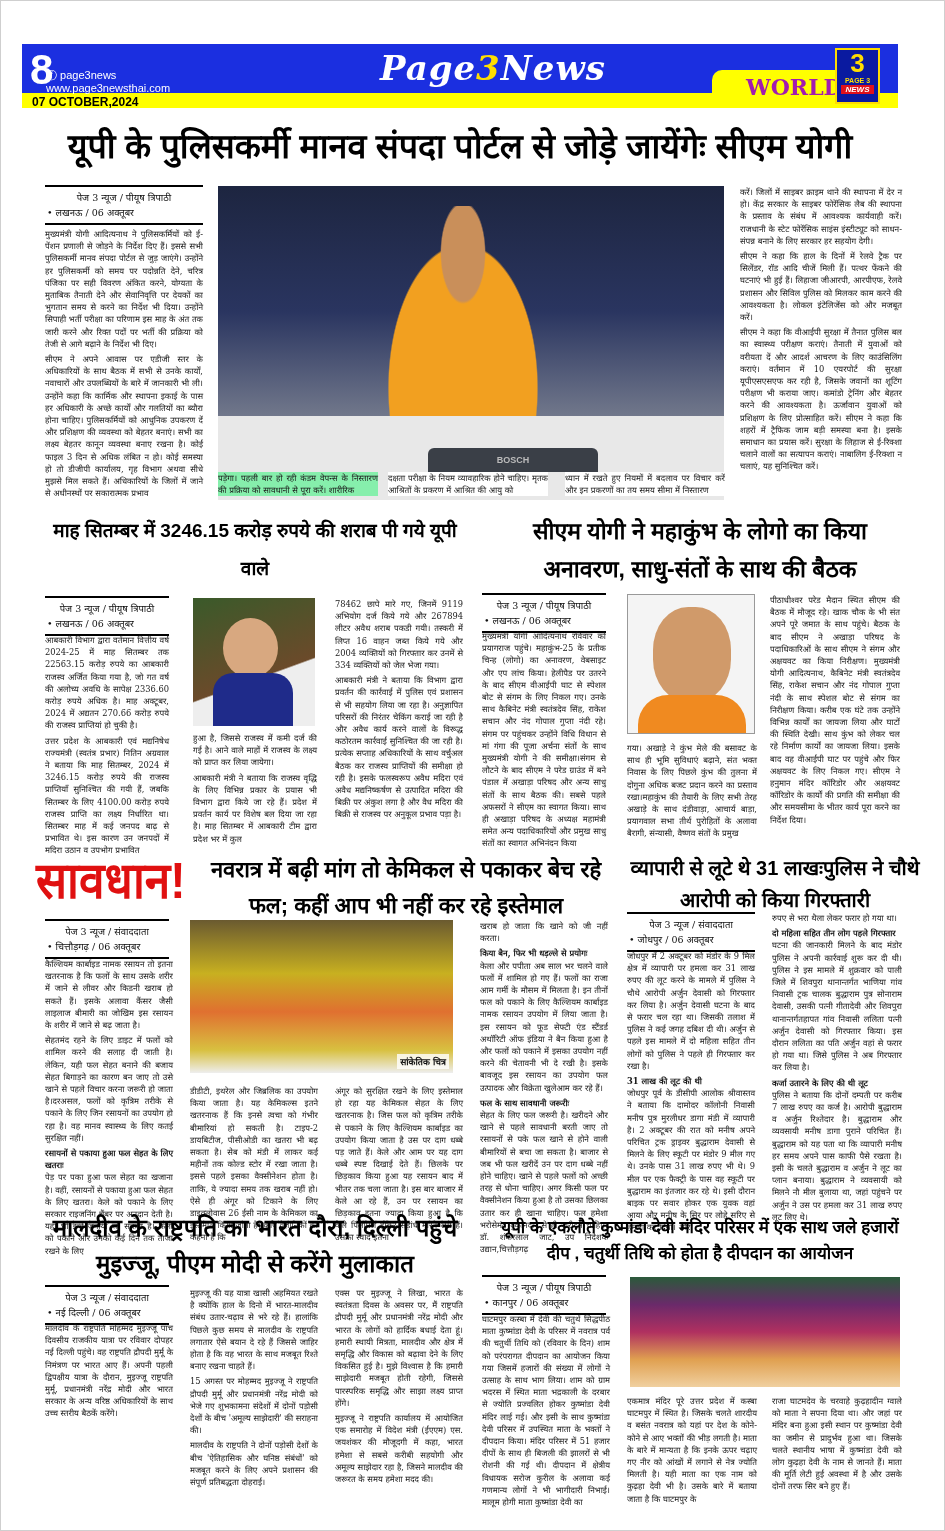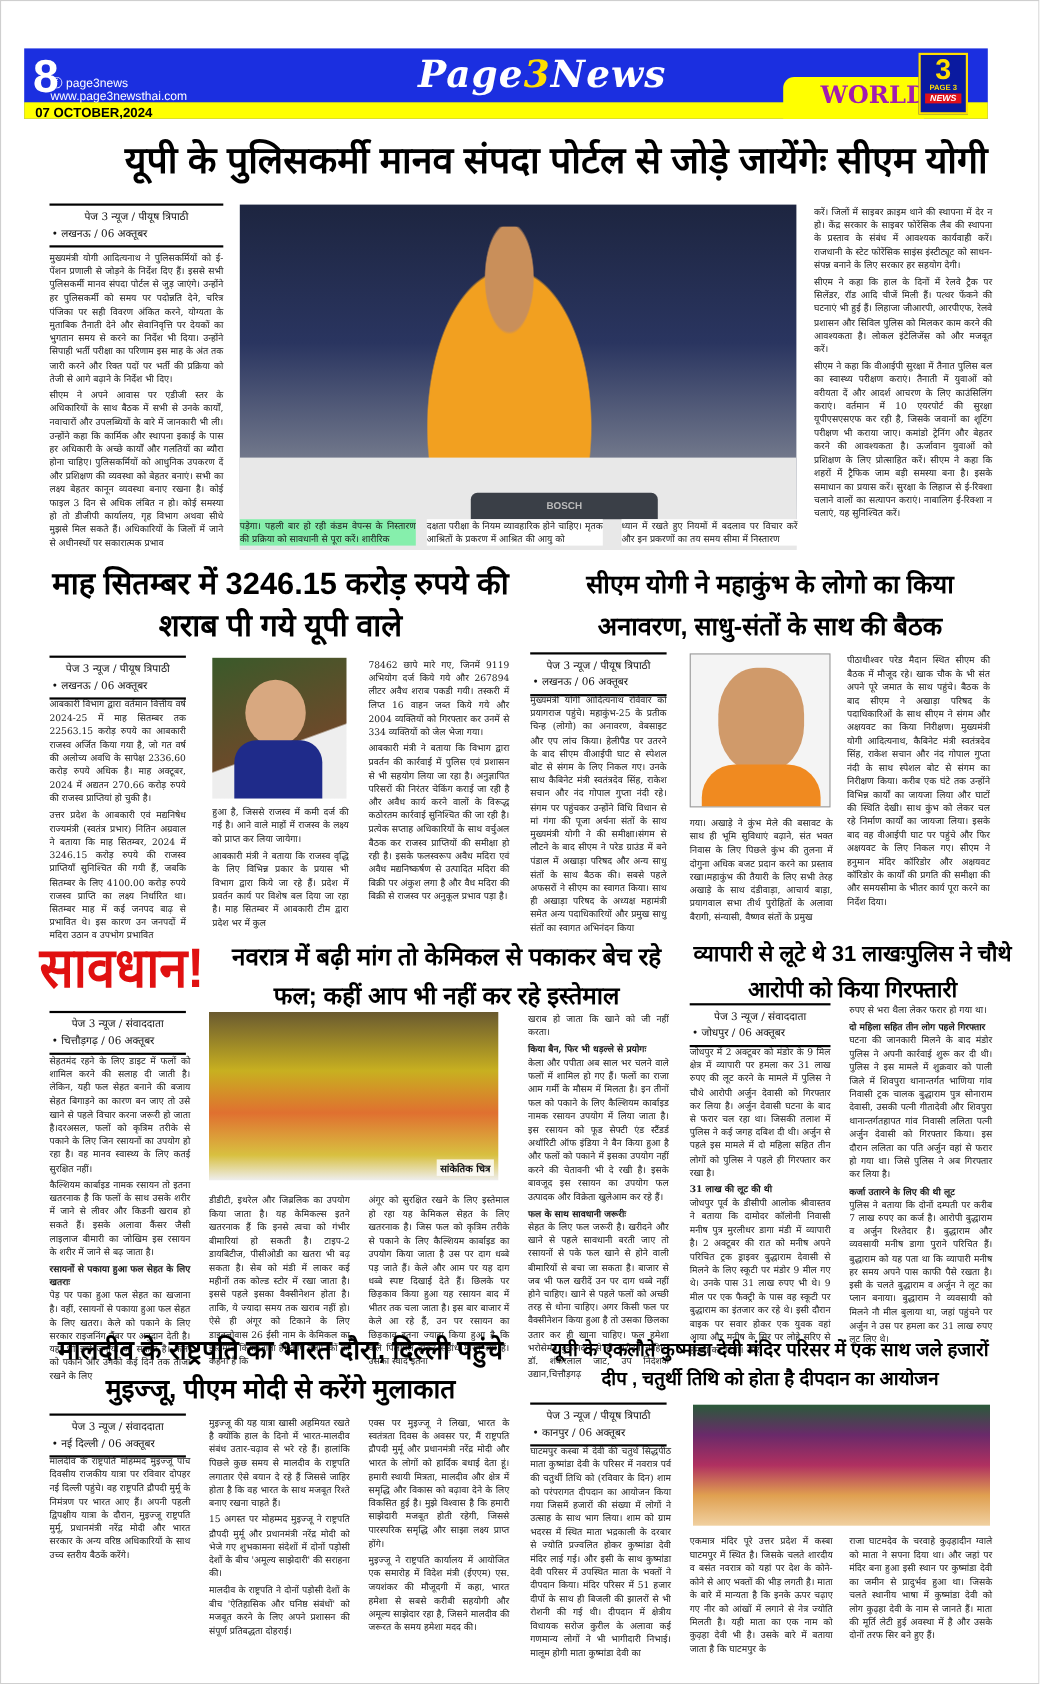--- a/index.html
+++ b/index.html
@@ -39,21 +39,21 @@
 <div class="mast-yellow"></div>
 <div class="mast-yellow2"></div>
 <div class="page-num">8</div>
 <div class="social">ⓕ page3news</div>
 <div class="site">www.page3newsthai.com</div>
 <div class="date">07 OCTOBER,2024</div>
 <div class="logo"><span>Page</span><span class="three">3</span><span>News</span></div>
 <div class="section">WORLD</div>
 <div class="badge"><span>3</span><small>PAGE 3</small><i>NEWS</i></div>
 
-<div class="h1" style="left:22px;top:128px;width:876px;font-size:34px;text-align:right;">यूपी के पुलिसकर्मी मानव संपदा पोर्टल से जोड़े जायेंगेः सीएम योगी</div>
+<div class="h1" style="left:22px;top:128px;width:876px;font-size:34px;">यूपी के पुलिसकर्मी मानव संपदा पोर्टल से जोड़े जायेंगेः सीएम योगी</div>
 <div class="byline" style="left:45px;top:185px;width:158px">
   <div class="a">पेज 3 न्यूज / पीयूष त्रिपाठी</div>
   <div class="p">• लखनऊ / 06 अक्तूबर</div>
 </div>
 <div class="col" style="left:45px;top:228px;width:158px">
   <p>मुख्यमंत्री योगी आदित्यनाथ ने पुलिसकर्मियों को ई-पेंशन प्रणाली से जोड़ने के निर्देश दिए हैं। इससे सभी पुलिसकर्मी मानव संपदा पोर्टल से जुड़ जाएंगे। उन्होंने हर पुलिसकर्मी को समय पर पदोन्नति देने, चरित्र पंजिका पर सही विवरण अंकित करने, योग्यता के मुताबिक तैनाती देने और सेवानिवृत्ति पर देयकों का भुगतान समय से करने का निर्देश भी दिया। उन्होंने सिपाही भर्ती परीक्षा का परिणाम इस माह के अंत तक जारी करने और रिक्त पदों पर भर्ती की प्रक्रिया को तेजी से आगे बढ़ाने के निर्देश भी दिए।</p>
   <p>सीएम ने अपने आवास पर एडीजी स्तर के अधिकारियों के साथ बैठक में सभी से उनके कार्यों, नवाचारों और उपलब्धियों के बारे में जानकारी भी ली। उन्होंने कहा कि कार्मिक और स्थापना इकाई के पास हर अधिकारी के अच्छे कार्यों और गलतियों का ब्यौरा होना चाहिए। पुलिसकर्मियों को आधुनिक उपकरण दें और प्रशिक्षण की व्यवस्था को बेहतर बनाएं। सभी का लक्ष्य बेहतर कानून व्यवस्था बनाए रखना है। कोई फाइल 3 दिन से अधिक लंबित न हो। कोई समस्या हो तो डीजीपी कार्यालय, गृह विभाग अथवा सीधे मुझसे मिल सकते हैं। अधिकारियों के जिलों में जाने से अधीनस्थों पर सकारात्मक प्रभाव</p>
 </div>
 <div class="photo" style="left:218px;top:186px;width:506px;height:314px;background:linear-gradient(180deg,#1d2540 0%,#2a3560 40%,#8a8f9a 85%,#d8d8d8 100%)">
   <div style="position:absolute;left:150px;top:20px;width:190px;height:260px;background:radial-gradient(ellipse at 50% 18%,#c98f5a 0 16%,transparent 17%),radial-gradient(ellipse at 50% 70%,#f2a020 0 55%,transparent 56%)"></div>
@@ -62,21 +62,21 @@
 </div>
 <div class="col" style="left:218px;top:472px;width:160px;background:#86efac">पड़ेगा। पहली बार हो रही कंडम वेपन्स के निस्तारण की प्रक्रिया को सावधानी से पूरा करें। शारीरिक</div>
 <div class="col" style="left:388px;top:472px;width:160px;background:#fff">दक्षता परीक्षा के नियम व्यावहारिक होने चाहिए। मृतक आश्रितों के प्रकरण में आश्रित की आयु को</div>
 <div class="col" style="left:565px;top:472px;width:160px;background:#fff">ध्यान में रखते हुए नियमों में बदलाव पर विचार करें और इन प्रकरणों का तय समय सीमा में निस्तारण</div>
 <div class="col" style="left:740px;top:186px;width:162px">
   <p>करें। जिलों में साइबर क्राइम थाने की स्थापना में देर न हो। केंद्र सरकार के साइबर फोरेंसिक लैब की स्थापना के प्रस्ताव के संबंध में आवश्यक कार्यवाही करें। राजधानी के स्टेट फोरेंसिक साइंस इंस्टीट्यूट को साधन-संपन्न बनाने के लिए सरकार हर सहयोग देगी।</p>
   <p>सीएम ने कहा कि हाल के दिनों में रेलवे ट्रैक पर सिलेंडर, रॉड आदि चीजें मिली हैं। पत्थर फेंकने की घटनाएं भी हुई हैं। लिहाजा जीआरपी, आरपीएफ, रेलवे प्रशासन और सिविल पुलिस को मिलकर काम करने की आवश्यकता है। लोकल इंटेलिजेंस को और मजबूत करें।</p>
   <p>सीएम ने कहा कि वीआईपी सुरक्षा में तैनात पुलिस बल का स्वास्थ्य परीक्षण कराएं। तैनाती में युवाओं को वरीयता दें और आदर्श आचरण के लिए काउंसिलिंग कराएं। वर्तमान में 10 एयरपोर्ट की सुरक्षा यूपीएसएसएफ कर रही है, जिसके जवानों का शूटिंग परीक्षण भी कराया जाए। कमांडो ट्रेनिंग और बेहतर करने की आवश्यकता है। ऊर्जावान युवाओं को प्रशिक्षण के लिए प्रोत्साहित करें। सीएम ने कहा कि शहरों में ट्रैफिक जाम बड़ी समस्या बना है। इसके समाधान का प्रयास करें। सुरक्षा के लिहाज से ई-रिक्शा चलाने वालों का सत्यापन कराएं। नाबालिग ई-रिक्शा न चलाएं, यह सुनिश्चित करें।</p>
 </div>
 
-<div class="h1" style="left:45px;top:512px;width:420px;font-size:28px;line-height:38px">माह सितम्बर में 3246.15 करोड़ रुपये की शराब पी गये यूपी वाले</div>
+<div class="h1" style="left:45px;top:512px;width:420px;font-size:19px;line-height:38px">माह सितम्बर में 3246.15 करोड़ रुपये की शराब पी गये यूपी वाले</div>
 <div class="byline" style="left:45px;top:596px;width:124px">
   <div class="a">पेज 3 न्यूज / पीयूष त्रिपाठी</div>
   <div class="p">• लखनऊ / 06 अक्तूबर</div>
 </div>
 <div class="col" style="left:45px;top:634px;width:124px">
   <p>आबकारी विभाग द्वारा वर्तमान वित्तीय वर्ष 2024-25 में माह सितम्बर तक 22563.15 करोड़ रुपये का आबकारी राजस्व अर्जित किया गया है, जो गत वर्ष की अलोच्य अवधि के सापेक्ष 2336.60 करोड़ रुपये अधिक है। माह अक्टूबर, 2024 में अद्यतन 270.66 करोड़ रुपये की राजस्व प्राप्तियां हो चुकी है।</p>
   <p>उत्तर प्रदेश के आबकारी एवं मद्यनिषेध राज्यमंत्री (स्वतंत्र प्रभार) नितिन अग्रवाल ने बताया कि माह सितम्बर, 2024 में 3246.15 करोड़ रुपये की राजस्व प्राप्तियाँ सुनिश्चित की गयी हैं, जबकि सितम्बर के लिए 4100.00 करोड़ रुपये राजस्व प्राप्ति का लक्ष्य निर्धारित था। सितम्बर माह में कई जनपद बाढ़ से प्रभावित थे। इस कारण उन जनपदों में मदिरा उठान व उपभोग प्रभावित</p>
 </div>
 <div class="photo" style="left:193px;top:598px;width:122px;height:128px;background:linear-gradient(160deg,#3a5a2a,#6b4a2a 60%,#eee 61%)">
   <div style="position:absolute;left:30px;top:20px;width:55px;height:60px;border-radius:50%;background:#d8a880"></div>
@@ -110,22 +110,22 @@
   <p>पीठाधीश्वर परेड मैदान स्थित सीएम की बैठक में मौजूद रहे। खाक चौक के भी संत अपने पूरे जमात के साथ पहुंचे। बैठक के बाद सीएम ने अखाड़ा परिषद के पदाधिकारिओं के साथ सीएम ने संगम और अक्षयवट का किया निरीक्षण। मुख्यमंत्री योगी आदित्यनाथ, कैबिनेट मंत्री स्वतंत्रदेव सिंह, राकेश सचान और नंद गोपाल गुप्ता नंदी के साथ स्पेशल बोट से संगम का निरीक्षण किया। करीब एक घंटे तक उन्होंने विभिन्न कार्यों का जायजा लिया और घाटों की स्थिति देखी। साथ कुंभ को लेकर चल रहे निर्माण कार्यों का जायजा लिया। इसके बाद वह वीआईपी घाट पर पहुंचे और फिर अक्षयवट के लिए निकल गए। सीएम ने हनुमान मंदिर कॉरिडोर और अक्षयवट कॉरिडोर के कार्यों की प्रगति की समीक्षा की और समयसीमा के भीतर कार्य पूरा करने का निर्देश दिया।</p>
 </div>
 
 <div class="savdhan">सावधान!</div>
 <div class="h1" style="left:196px;top:852px;width:420px;font-size:22px;line-height:36px">नवरात्र में बढ़ी मांग तो केमिकल से पकाकर बेच रहे फल; कहीं आप भी नहीं कर रहे इस्तेमाल</div>
 <div class="byline" style="left:45px;top:919px;width:124px">
   <div class="a">पेज 3 न्यूज / संवाददाता</div>
   <div class="p">• चित्तौड़गढ़ / 06 अक्तूबर</div>
 </div>
 <div class="col" style="left:45px;top:958px;width:128px">
+  <p>कैल्शियम कार्बाइड नामक रसायन तो इतना खतरनाक है कि फलों के साथ उसके शरीर में जाने से लीवर और किडनी खराब हो सकते हैं। इसके अलावा कैंसर जैसी लाइलाज बीमारी का जोखिम इस रसायन के शरीर में जाने से बढ़ जाता है।</p>
   <p>सेहतमंद रहने के लिए डाइट में फलों को शामिल करने की सलाह दी जाती है। लेकिन, यही फल सेहत बनाने की बजाय सेहत बिगाड़ने का कारण बन जाए तो उसे खाने से पहले विचार करना जरूरी हो जाता है।दरअसल, फलों को कृत्रिम तरीके से पकाने के लिए जिन रसायनों का उपयोग हो रहा है। वह मानव स्वास्थ्य के लिए कतई सुरक्षित नहीं।</p>
-  <p>कैल्शियम कार्बाइड नामक रसायन तो इतना खतरनाक है कि फलों के साथ उसके शरीर में जाने से लीवर और किडनी खराब हो सकते हैं। इसके अलावा कैंसर जैसी लाइलाज बीमारी का जोखिम इस रसायन के शरीर में जाने से बढ़ जाता है।</p>
   <b>रसायनों से पकाया हुआ फल सेहत के लिए खतराः</b>
   <p>पेड़ पर पका हुआ फल सेहत का खजाना है। वहीं, रसायनों से पकाया हुआ फल सेहत के लिए खतरा। केले को पकाने के लिए सरकार राइजनिंग चैंबर पर अनुदान देती है। यहां भी इन्हें जनाया जा सकता है। फलों को पकाने और उनको कई दिन तक ताजा रखने के लिए</p>
 </div>
 <div class="photo" style="left:190px;top:920px;width:263px;height:153px;background:linear-gradient(180deg,#6a5a30 0%,#c8b020 35%,#e07030 60%,#d8c040 85%,#eee 100%)">
   <div class="caption" style="right:4px;bottom:4px">सांकेतिक चित्र</div>
 </div>
 <div class="col" style="left:190px;top:1085px;width:128px">डीडीटी, इथरेल और जिब्रलिक का उपयोग किया जाता है। यह केमिकल्स इतने खतरनाक हैं कि इनसे त्वचा को गंभीर बीमारियां हो सकती है। टाइप-2 डायबिटीज, पीसीओडी का खतरा भी बढ़ सकता है। सेब को मंडी में लाकर कई महीनों तक कोल्ड स्टोर में रखा जाता है। इससे पहले इसका वैक्सीनेशन होता है। ताकि, ये ज्यादा समय तक खराब नहीं हो। ऐसे ही अंगूर को टिकाने के लिए डाइक्लोवास 26 ईसी नाम के केमिकल का इस्तेमाल किया जाता है। कृषि वैज्ञानिकों का कहना है कि</div>
 <div class="col" style="left:335px;top:1085px;width:128px">अंगूर को सुरक्षित रखने के लिए इस्तेमाल हो रहा यह केमिकल सेहत के लिए खतरनाक है। जिस फल को कृत्रिम तरीके से पकाने के लिए कैल्शियम कार्बाइड का उपयोग किया जाता है उस पर दाग धब्बे पड़ जाते हैं। केले और आम पर यह दाग धब्बे स्पष्ट दिखाई देते हैं। छिलके पर छिड़काव किया हुआ यह रसायन बाद में भीतर तक चला जाता है। इस बार बाजार में केले आ रहे हैं, उन पर रसायन का छिड़काव इतना ज्यादा किया हुआ है कि केले पिलपिले होकर सड़ांध मारने लगे हैं। उसका स्वाद इतना</div>
 <div class="col" style="left:480px;top:920px;width:128px">
   <p>खराब हो जाता कि खाने को जी नहीं करता।</p>

